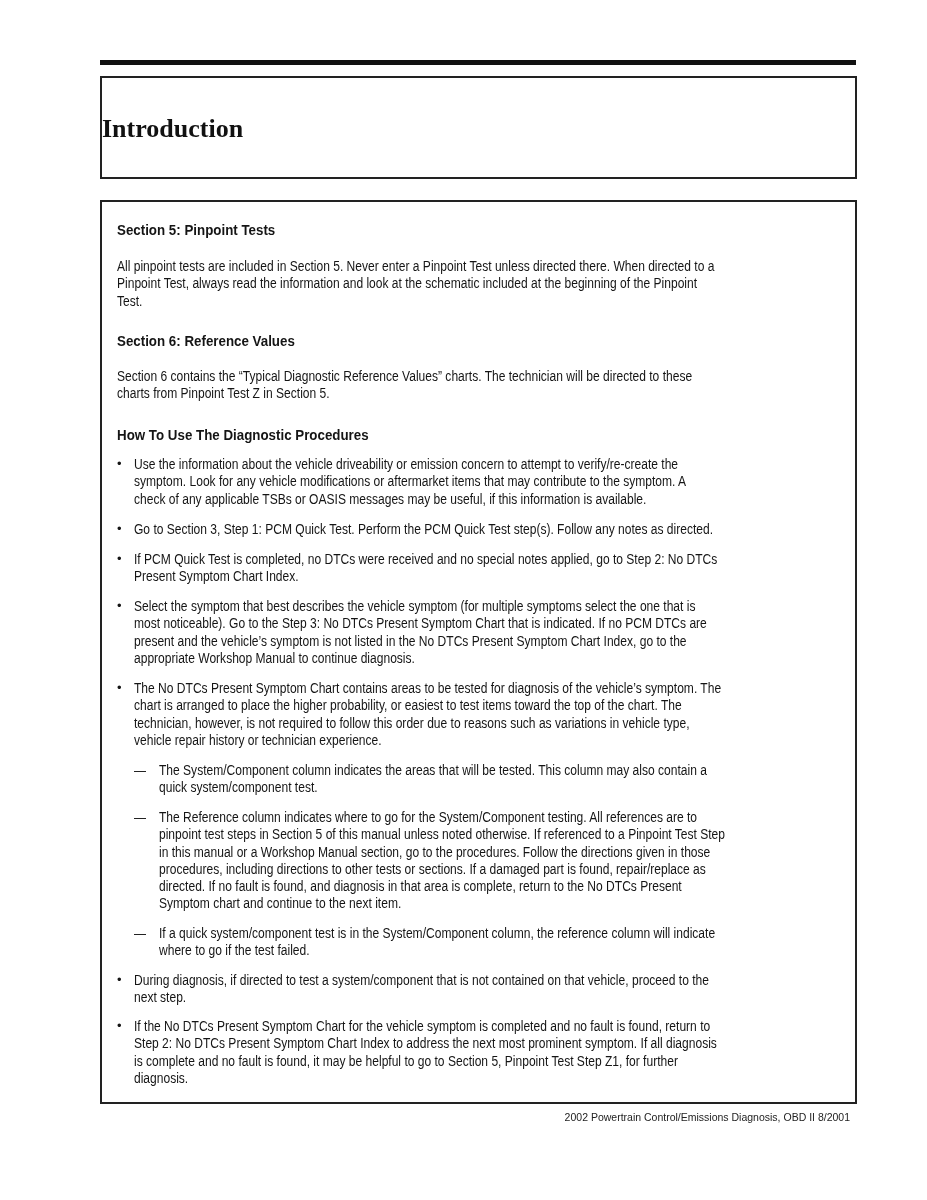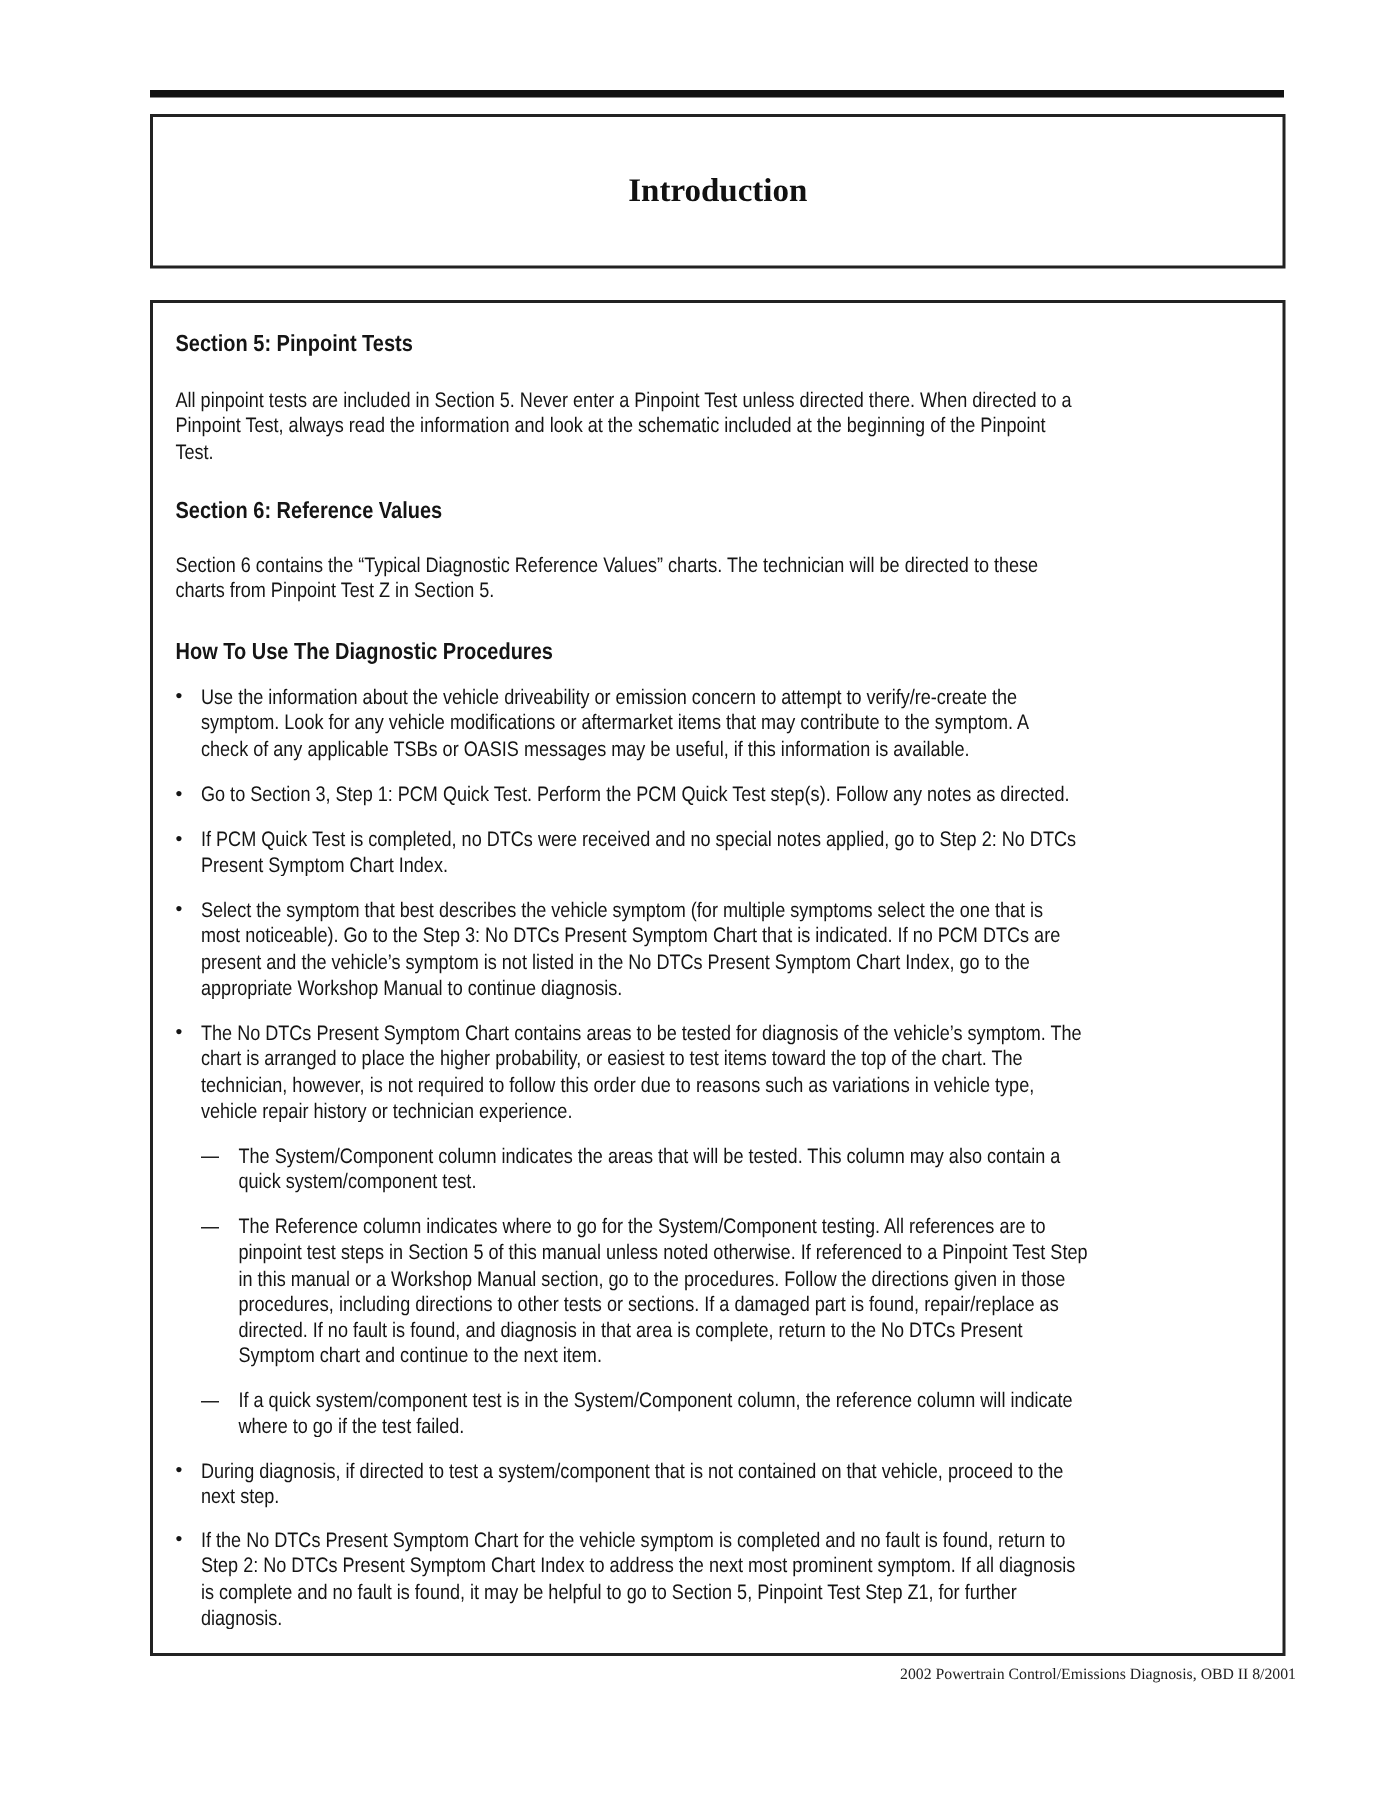--- a/index.html
+++ b/index.html
@@ -1,28 +1,28 @@
 <!DOCTYPE html>
 <html><head>
 <meta charset="utf-8">
 <style>
   html, body { margin: 0; padding: 0; background: #ffffff; }
   body { width: 927px; height: 1200px; position: relative; overflow: hidden; color: #151515; }
   .topbar { position: absolute; left: 100px; top: 60px; width: 756px; height: 5px; background: #111; }
   .title-box { position: absolute; left: 100px; top: 76px; width: 753px; height: 99px; border: 2px solid #222; }
-  .title { position: absolute; left: 0; right: 0; top: 36px; text-align: center;
-    font-family: "Liberation Serif", serif; font-weight: bold; font-size: 22px; color: #111; }
+  .title { position: absolute; left: 0; right: 0; top: 36px; text-align: left;
+    font-family: "Liberation Serif", serif; font-weight: bold; font-size: 26px; color: #111; }
   .content-box { position: absolute; left: 100px; top: 200px; width: 753px; height: 900px; border: 2px solid #222; }
   .cond { font-family: "Liberation Sans", sans-serif; font-size: 14px; line-height: 17.3px;
     transform: scaleX(0.86); transform-origin: 0 0; white-space: nowrap; position: absolute; }
   .heading { font-weight: bold; font-size: 15.5px; }
   .line { display: block; }
   .bullet-dot { position: absolute; font-family: "Liberation Sans", sans-serif; font-size: 13px; }
   .dash { position: absolute; width: 12px; height: 1px; background: #222; }
-  .footer { position: absolute; top: 1111px; right: 63px; font-family: Liberation Serif, serif;
+  .footer { position: absolute; top: 1111px; right: 77px; font-family: Liberation Sans, sans-serif;
     font-size: 10.5px; color: #222; white-space: nowrap; margin-left: 11px; }
 </style>
 </head>
 <body>
 
 <div class="topbar"></div>
 
 <div class="title-box">
   <div class="title">Introduction</div>
 </div>

